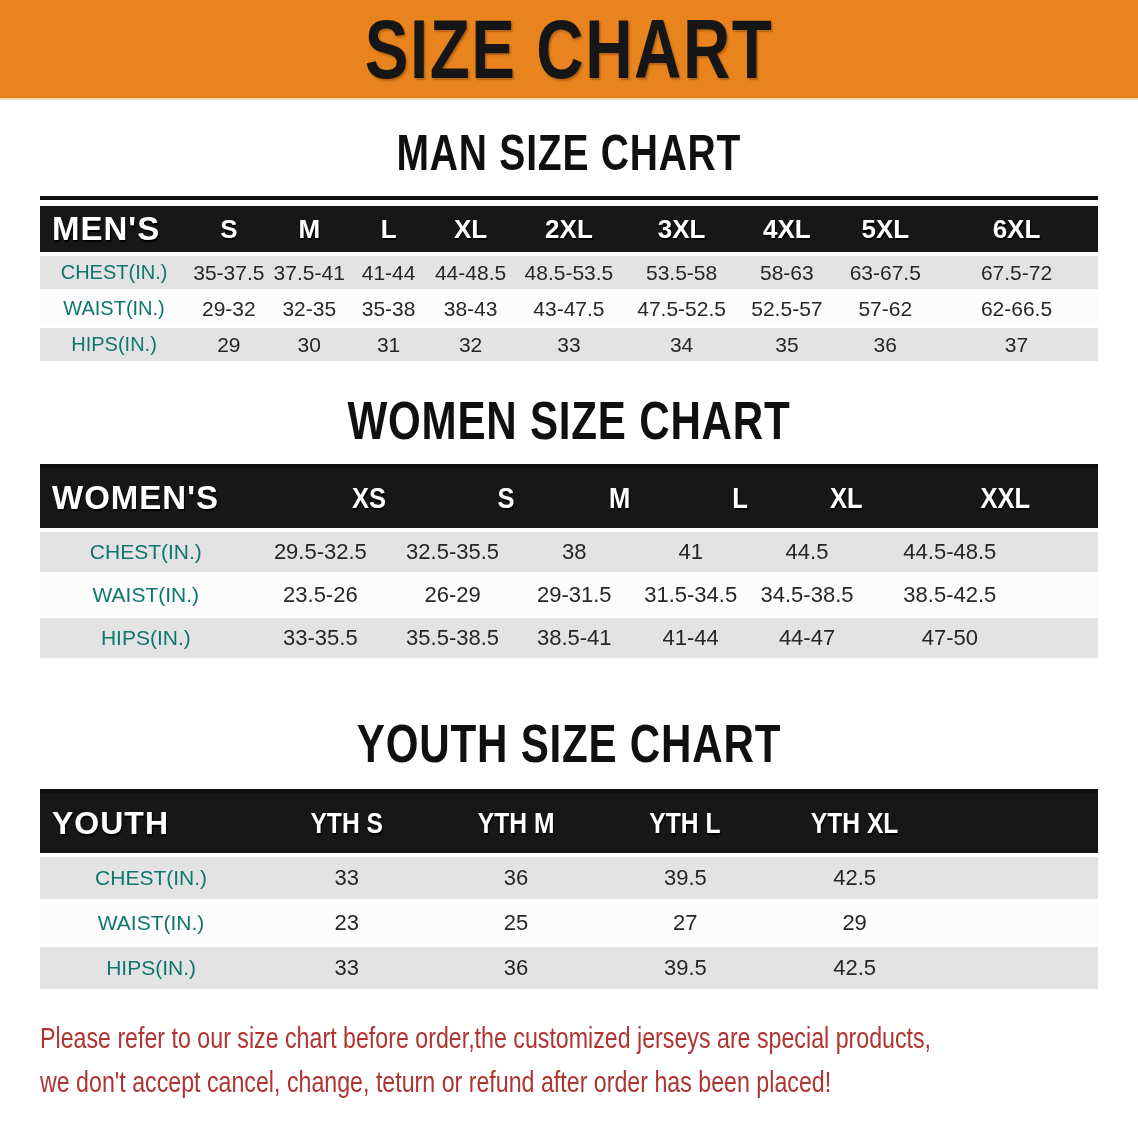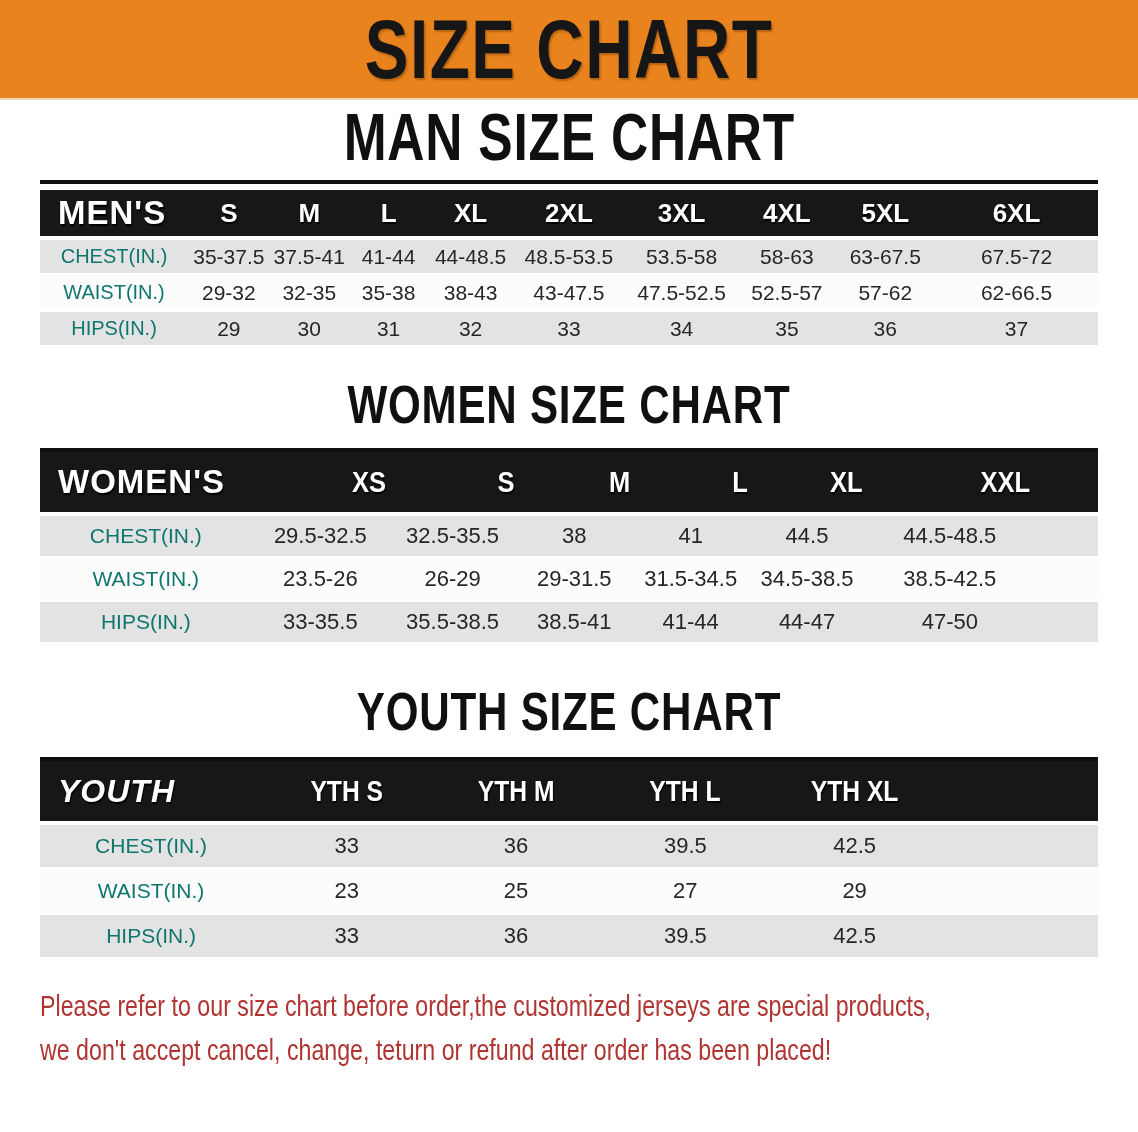--- a/index.html
+++ b/index.html
@@ -21,41 +21,41 @@
     font-size:84px;font-weight:800;color:#161616;letter-spacing:2px;
     display:inline-block;transform:scaleX(0.78);white-space:nowrap;
     text-shadow:2px 2px 2px rgba(120,60,0,0.45);
   }
   .section-heading{
     text-align:center;font-weight:800;color:#101010;margin:0;
   }
   .section-heading .cond-h{
     display:inline-block;transform:scaleX(0.78);white-space:nowrap;letter-spacing:1px;
   }
-  .h-man{margin-top:8px;line-height:58px;font-size:66px;}
+  .h-man{margin-top:24px;line-height:58px;font-size:50px;}
   .h-women{margin-top:26px;line-height:60px;font-size:54px;}
-  .h-youth{margin-top:36px;line-height:60px;font-size:54px;}
+  .h-youth{margin-top:52px;line-height:60px;font-size:54px;}
   .section-body{margin:0 40px;}
   .topline{height:4px;background:#0f0f0f;margin:14px 0 6px 0;}
   .tbl-wrap-men{margin-top:0;}
   .tbl-wrap-women{margin-top:14px;}
   .tbl-wrap-youth{margin-top:16px;}
 
   table.size-table{
     width:100%;border-collapse:separate;border-spacing:0;table-layout:fixed;
   }
   table.size-table.bordered{border-top:4px solid #0f0f0f;}
   .size-table thead th{
     background:var(--header-black);color:#ffffff;
     border-bottom:4px solid #ffffff;text-align:center;
     font-weight:700;padding:0;
     text-shadow:1px 2px 1px #000;
   }
   .size-table thead th.group-label{
-    text-align:left;padding-left:18px;font-weight:800;letter-spacing:1px;
+    text-align:left;padding-left:12px;font-weight:800;letter-spacing:1px;
   }
   .size-table td{
     text-align:center;border-bottom:3px solid #ffffff;
     color:#262626;padding:0;
   }
   .size-table tbody tr:nth-child(odd) td{background:var(--row-gray);}
   .size-table tbody tr:nth-child(even) td{background:var(--row-white);}
   .size-table td.row-label{color:#0f766e;}
   .cond{display:inline-block;white-space:nowrap;}
   .women .cond,.youth .cond{transform:scaleX(0.85);}
@@ -64,21 +64,21 @@
   .men thead th.group-label{font-size:33px;}
   .men td{height:33px;font-size:21px;}
   .men td.row-label{font-size:20px;}
 
   .women thead th{height:60px;font-size:30px;text-align:right;}
   .women thead th.group-label{font-size:33px;}
   .women td{height:40px;font-size:22px;}
   .women td.row-label{font-size:21px;}
 
   .youth thead th{height:60px;font-size:29px;}
-  .youth thead th.group-label{font-size:32px;font-style:italic;}
+  .youth thead th.group-label{font-size:32px;}
   .youth td{height:42px;font-size:22px;}
   .youth td.row-label{font-size:21px;}
 
   .disclaimer{
     margin:24px 40px 0 40px;color:var(--red);
     font-size:29px;line-height:44px;font-weight:400;
   }
   .disclaimer-line{
     display:block;transform:scaleX(0.80);transform-origin:left center;white-space:nowrap;
   }

